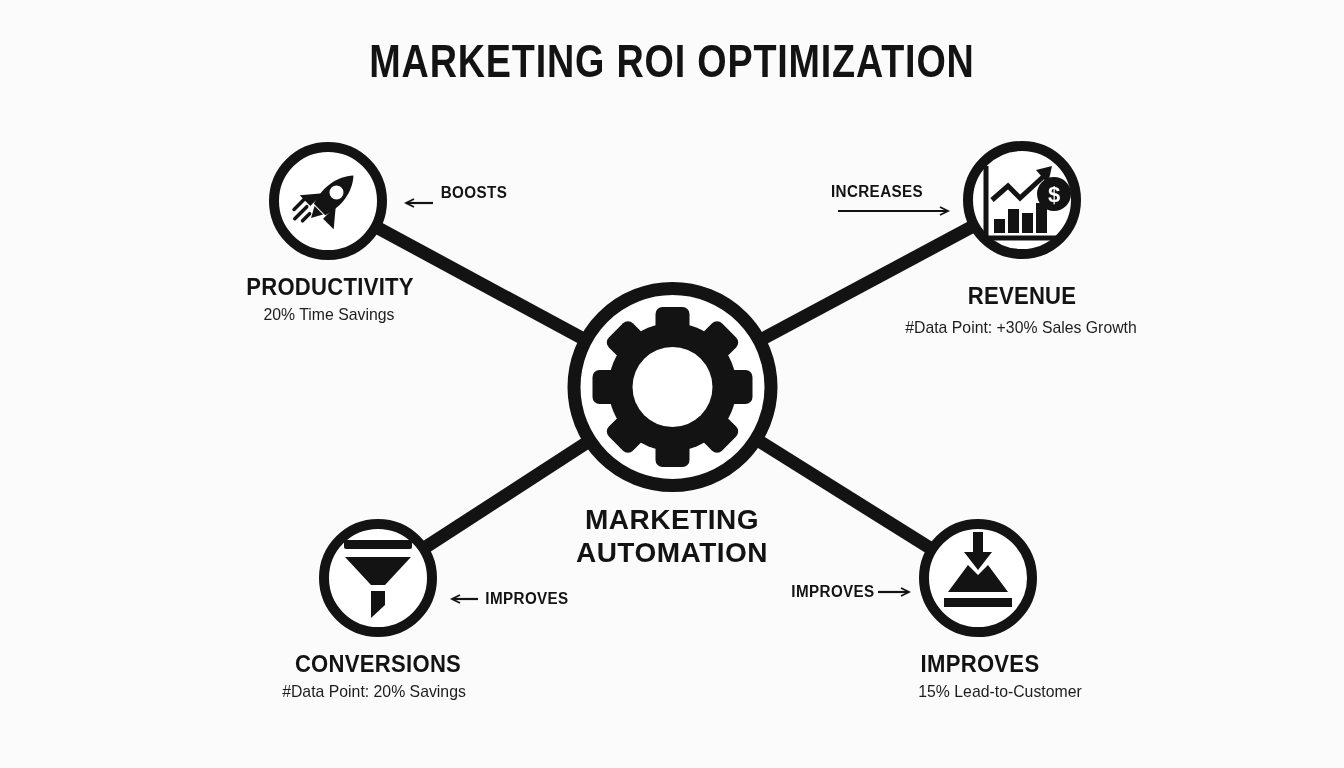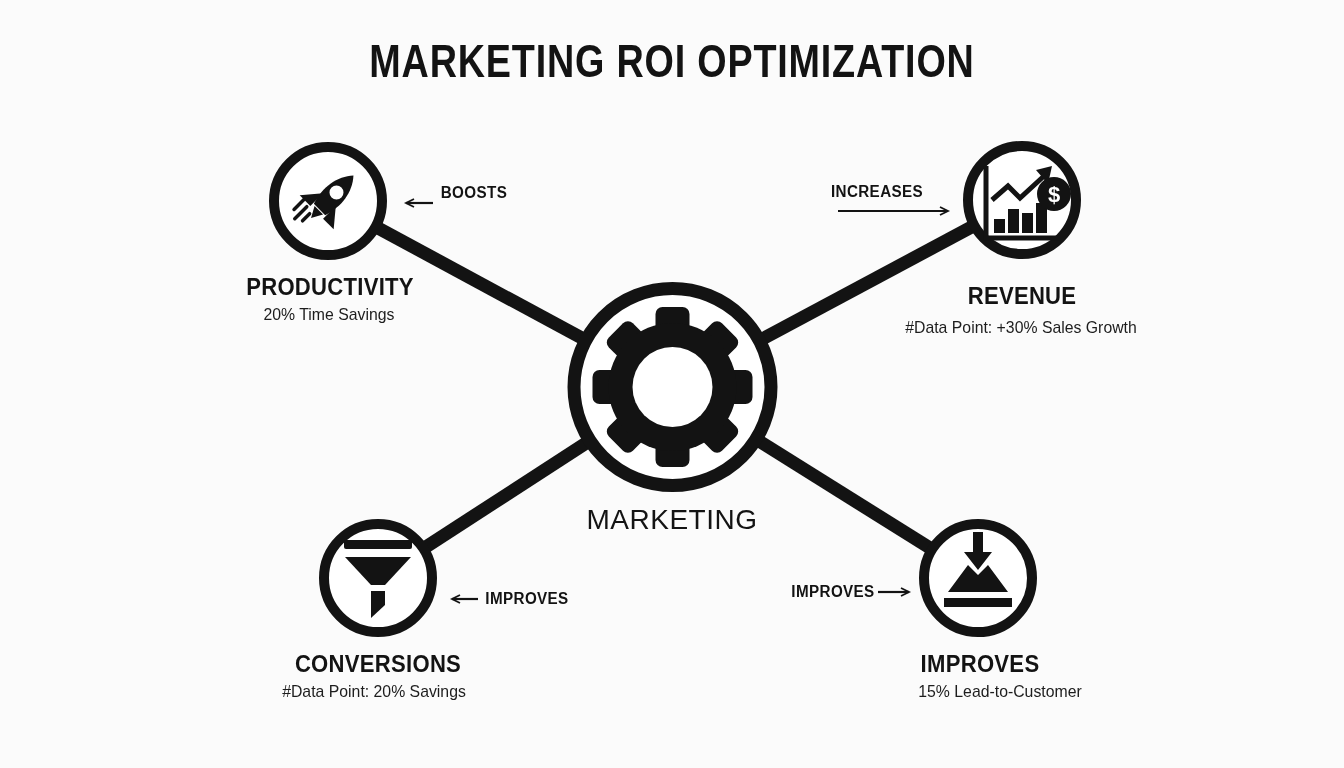--- a/index.html
+++ b/index.html
@@ -18,21 +18,21 @@
   }
   .node-label{
     font-size:24px;font-weight:700;white-space:nowrap;
     transform:translateX(-50%) scaleX(0.92);letter-spacing:0.3px;
   }
   .node-sub{
     font-size:17px;white-space:nowrap;color:#1d1d1d;
     transform:translateX(-50%) scaleX(0.93);
   }
   .center-label{
-    font-size:28px;font-weight:400;white-space:nowrap;letter-spacing:0.5px;
+    font-size:28px;font-weight:700;white-space:nowrap;letter-spacing:0.5px;
     transform:translateX(-50%);line-height:33px;
   }
   .arrow-label{
     font-size:16px;font-weight:700;white-space:nowrap;letter-spacing:0.4px;
     transform:translateX(-50%) scaleX(0.95);
   }
   .ink-stroke{stroke:#131313;}
   .ink-fill{fill:#131313;}
 </style>
 </head>
@@ -120,20 +120,21 @@
       <line x1="433" y1="203" x2="406" y2="203" marker-end="url(#ah)"></line>
       <line x1="838" y1="211" x2="948" y2="211" marker-end="url(#ah)"></line>
       <line x1="478" y1="599" x2="452" y2="599" marker-end="url(#ah)"></line>
       <line x1="878" y1="592" x2="909" y2="592" marker-end="url(#ah)"></line>
     </g>
   </svg>
 
   <div class="abs title">MARKETING ROI OPTIMIZATION</div>
 
   <div class="abs center-label" style="left:672px;top:503px;">MARKETING</div>
+  <div class="abs center-label" style="left:672px;top:536px;">AUTOMATION</div>
 
   <div class="abs node-label" style="left:330px;top:273px;">PRODUCTIVITY</div>
   <div class="abs node-sub" style="left:329px;top:305px;">20% Time Savings</div>
 
   <div class="abs node-label" style="left:1022px;top:282px;">REVENUE</div>
   <div class="abs node-sub" style="left:1021px;top:318px;">#Data Point: +30% Sales Growth</div>
 
   <div class="abs node-label" style="left:378px;top:650px;">CONVERSIONS</div>
   <div class="abs node-sub" style="left:374px;top:682px;">#Data Point: 20% Savings</div>
 

